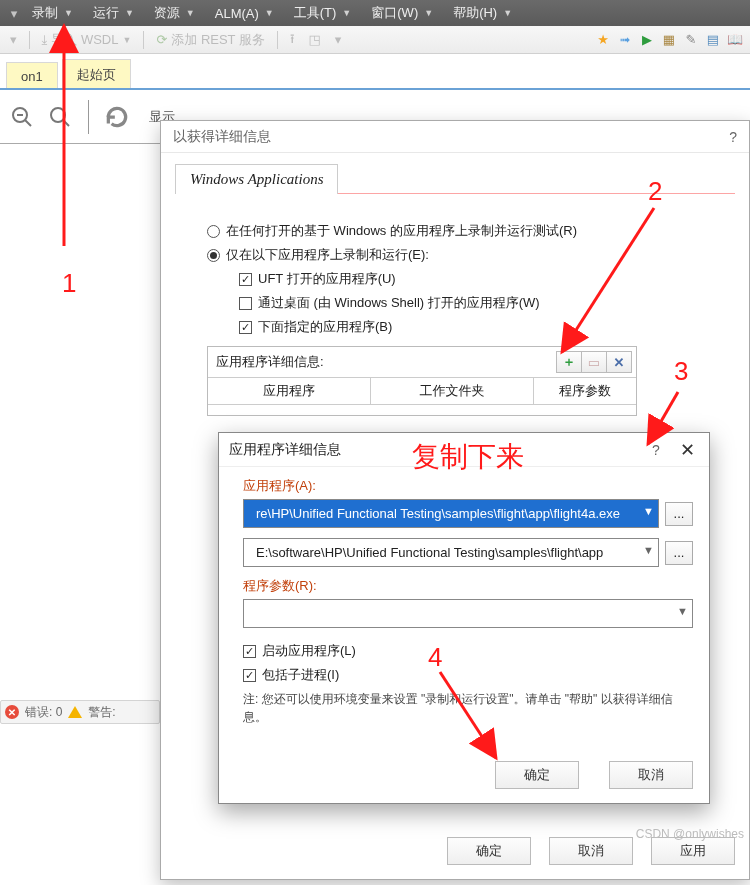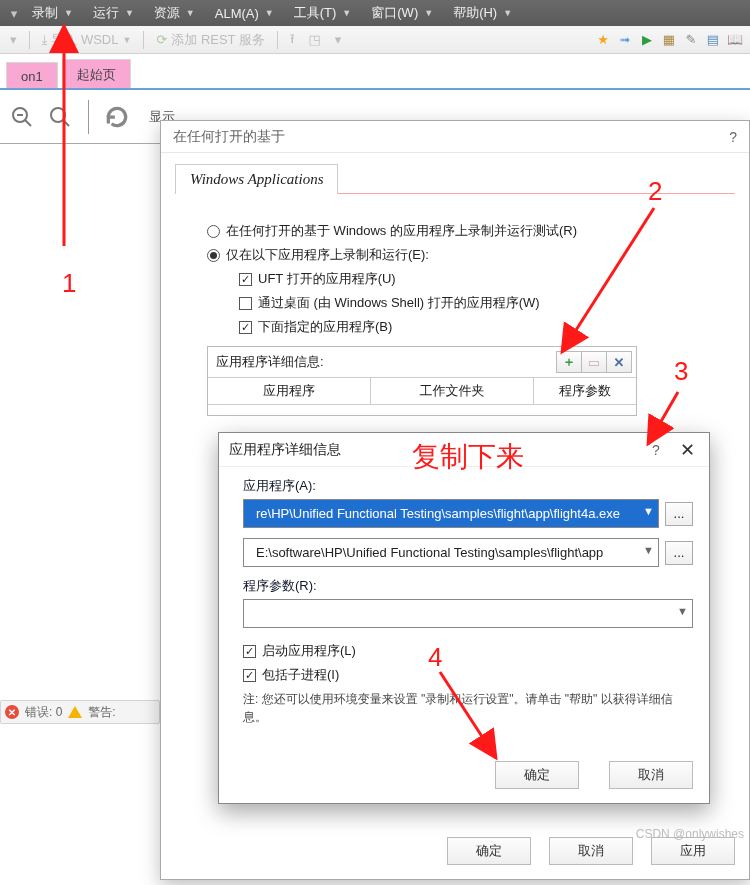--- a/index.html
+++ b/index.html
@@ -16,21 +16,21 @@
   .toolbar .sep { width:1px; height:18px; background:#ccc; margin:0 2px; }
   .toolbar .tbtn { display:flex; align-items:center; gap:4px; padding:0 4px; height:22px; }
   .toolbar .tbtn.dim { opacity:.5; }
   .tool-icons-right { display:flex; gap:4px; margin-left:auto; align-items:center; }
   .mini-icon { width:18px; height:18px; display:inline-flex; align-items:center; justify-content:center; font-size:13px; }
   .mi-star { color:#f5a623; } .mi-arrow { color:#5aa0e0; } .mi-green { color:#2e9c3e; }
   .mi-box { color:#aa8844; } .mi-tools { color:#888; } .mi-stack { color:#5a8fbf; } .mi-book { color:#c08040; }
 
   
   .doc-tabs { height:36px; display:flex; align-items:flex-end; padding-left:6px; border-bottom:2px solid #6aa2d6; background:#fff; }
-  .doc-tab { padding:6px 14px 4px; border:1px solid #d8d8d8; border-bottom:none; background:#f9a8d4; margin-right:4px; color:#444; font-size:13px; }
+  .doc-tab { padding:6px 14px 4px; border:1px solid #d8d8d8; border-bottom:none; background:#fef9c3; margin-right:4px; color:#444; font-size:13px; }
 
   
   .subbar { height:54px; display:flex; align-items:center; gap:10px; padding:0 8px; border-bottom:1px solid #aaa; }
   .zoom-icon { width:28px; height:28px; color:#777; display:flex; align-items:center; justify-content:center; }
   .zoom-icon svg { width:24px; height:24px; stroke:#777; fill:none; stroke-width:2; }
   .refresh-icon svg { width:26px; height:26px; stroke:#888; fill:none; stroke-width:3; }
   .subbar-label { color:#555; margin-left:8px; }
   .subbar .vline { width:1px; height:34px; background:#999; margin:0 4px; }
 
   
@@ -67,21 +67,21 @@
   .dlg-buttons { position:absolute; right:14px; bottom:14px; display:flex; gap:18px; }
   .btn { min-width:84px; height:28px; border:1px solid #bbb; background:linear-gradient(#fdfdfd,#efefef); display:flex; align-items:center; justify-content:center; font-size:13px; color:#333; }
 
   
   .app-dialog { position:absolute; left:218px; top:432px; width:492px; height:372px; background:#fff; border:1px solid #888; box-shadow:0 8px 22px rgba(0,0,0,0.35); z-index:5; }
   .app-dialog .dlg-head { height:34px; display:flex; align-items:center; justify-content:space-between; padding:0 10px; font-size:14px; border-bottom:1px solid #eee; }
   .app-dialog .dlg-head .right { display:flex; gap:16px; align-items:center; color:#666; }
   .app-dialog .dlg-head .right .x { font-size:18px; font-weight:300; color:#333; padding:0 4px; }
   .app-dialog .content { padding:10px 16px 0 24px; }
   .field-row { margin-bottom:10px; }
-  .field-row label { display:block; margin-bottom:4px; color:#0f172a; }
+  .field-row label { display:block; margin-bottom:4px; color:#c2410c; }
   .combo-wrap { display:flex; gap:6px; align-items:center; }
   .combo { flex:1; height:29px; border:1px solid #888; display:flex; align-items:center; padding:0 12px; font-size:13px; position:relative; background:#fff; }
   .combo.selected { background:#1f6fd0; color:#fff; }
   .combo .caret-down { position:absolute; right:4px; top:5px; font-size:11px; color:inherit; }
   .browse { width:28px; height:24px; border:1px solid #aaa; background:linear-gradient(#fdfdfd,#efefef); display:flex; align-items:center; justify-content:center; }
   .note { color:#444; font-size:12px; line-height:1.5; margin-top:6px; }
   .app-dialog .dlg-buttons2 { position:absolute; right:16px; bottom:14px; display:flex; gap:30px; }
 
   
   .anno { position:absolute; color:#ff1a1a; font-size:26px; font-family:Arial, sans-serif; z-index:20; pointer-events:none; }
@@ -184,21 +184,21 @@
 
 <div class="status-strip">
   <span class="err-icon">✕</span>
   <span>错误: 0</span>
   <span class="warn-icon"></span>
   <span>警告:</span>
 </div>
 
 <div class="record-dialog">
   <div class="dlg-title">
-    <span>在任何打开的基于</span>
+    <span>以获得详细信息</span>
     <span>?</span>
   </div>
   <div class="body">
     <div class="tab-strip">
       <div class="tab">Windows Applications</div>
     </div>
 
     <div class="radio-row indent">
       <span class="radio"></span>
       <span>在任何打开的基于 Windows 的应用程序上录制并运行测试(R)</span>

